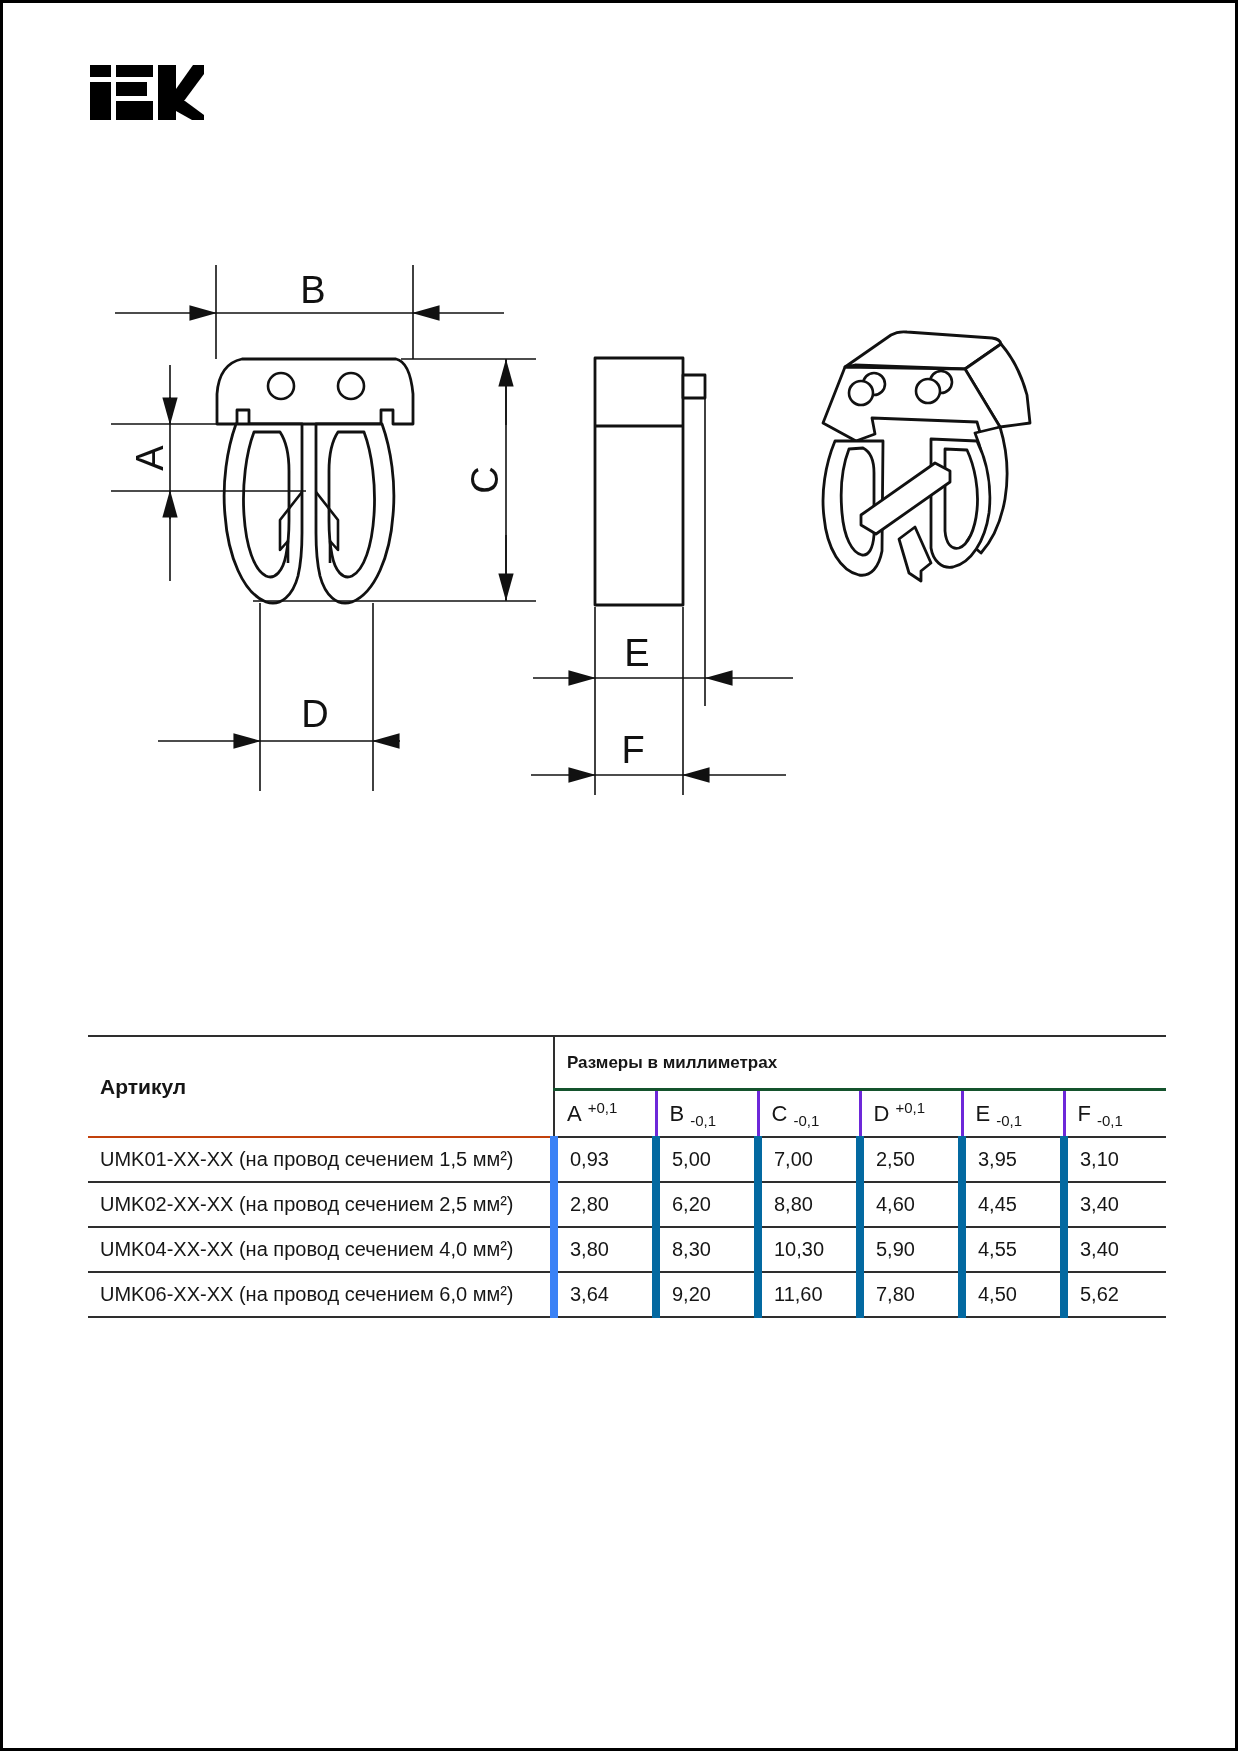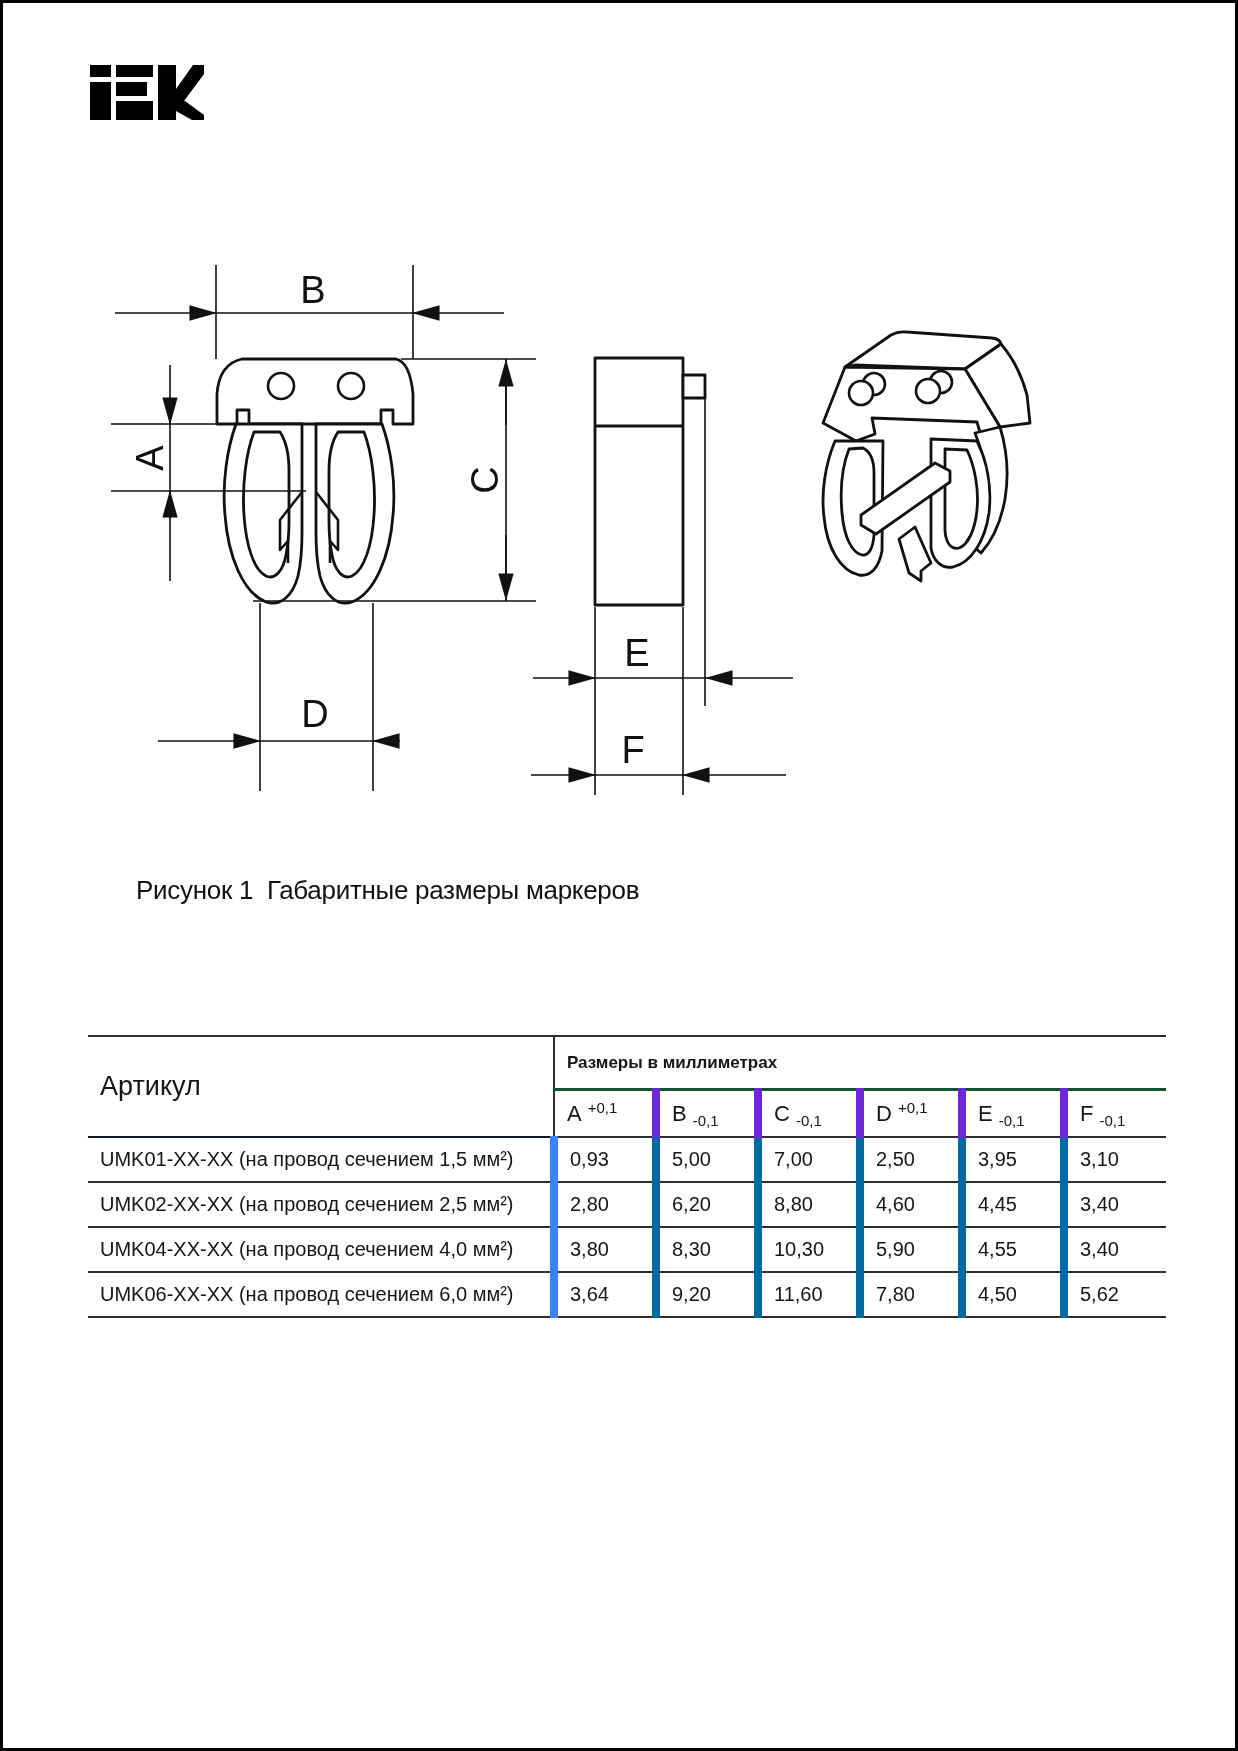--- a/index.html
+++ b/index.html
@@ -26,26 +26,26 @@
     white-space:pre;
   }
   table.dims{
     position:absolute;left:85px;top:1032px;
     width:1078px;border-collapse:collapse;table-layout:fixed;
     font-size:20px;color:#161616;
   }
   table.dims td{padding:0 0 0 12px;vertical-align:middle;}
   tr.h1 td{border-top:2px solid #2e2e2e;height:51px;}
   td.art-h{
-    border-right:2px solid #2e2e2e;border-bottom:2px solid #0f172a;
-    font-weight:normal;font-size:27px;vertical-align:top;padding-top:16px;
+    border-right:2px solid #2e2e2e;border-bottom:2px solid #c2410c;
+    font-weight:bold;font-size:21px;vertical-align:top;padding-top:16px;
   }
   td.grp{border-bottom:3px solid #14532d;font-weight:bold;font-size:17px;}
   tr.h2 td{border-bottom:2px solid #2e2e2e;height:45px;font-size:22px;}
-  tr.h2 td:not(:first-child){border-left:8px solid #6d28d9;}
+  tr.h2 td:not(:first-child){border-left:3px solid #6d28d9;}
   tr.dr td{border-bottom:2px solid #2e2e2e;height:43px;}
   tr.dr td:first-child{border-right:8px solid #3b82f6;}
   tr.dr td:nth-child(n+3){border-left:8px solid #0369a1;}
   .tol{font-size:15px;margin-left:6px;display:inline-block;position:relative;}
   .tol.sup{top:-8px;text-align:right;}
   .tol.sub{top:5px;}
 </style>
 </head>
 <body>
 
@@ -150,21 +150,20 @@
       <line class="dim" x1="790" y1="675" x2="703" y2="675" marker-end="url(#ah)"></line>
       <text class="lbl" x="634" y="663" text-anchor="middle">E</text>
 
       <line class="dim" x1="592" y1="772" x2="680" y2="772"></line>
       <line class="dim" x1="528" y1="772" x2="592" y2="772" marker-end="url(#ah)"></line>
       <line class="dim" x1="783" y1="772" x2="680" y2="772" marker-end="url(#ah)"></line>
       <text class="lbl" x="630" y="760" text-anchor="middle">F</text>
     </g>
   </svg>
 
-  <div class="caption">Рисунок 1  Габаритные размеры маркеров</div>
 
   <table class="dims">
     <colgroup>
       <col style="width:466px">
         <col style="width:102px">
         <col style="width:102px">
       <col style="width:102px">
         <col style="width:102px">
         <col style="width:102px">
         <col style="width:102px">

